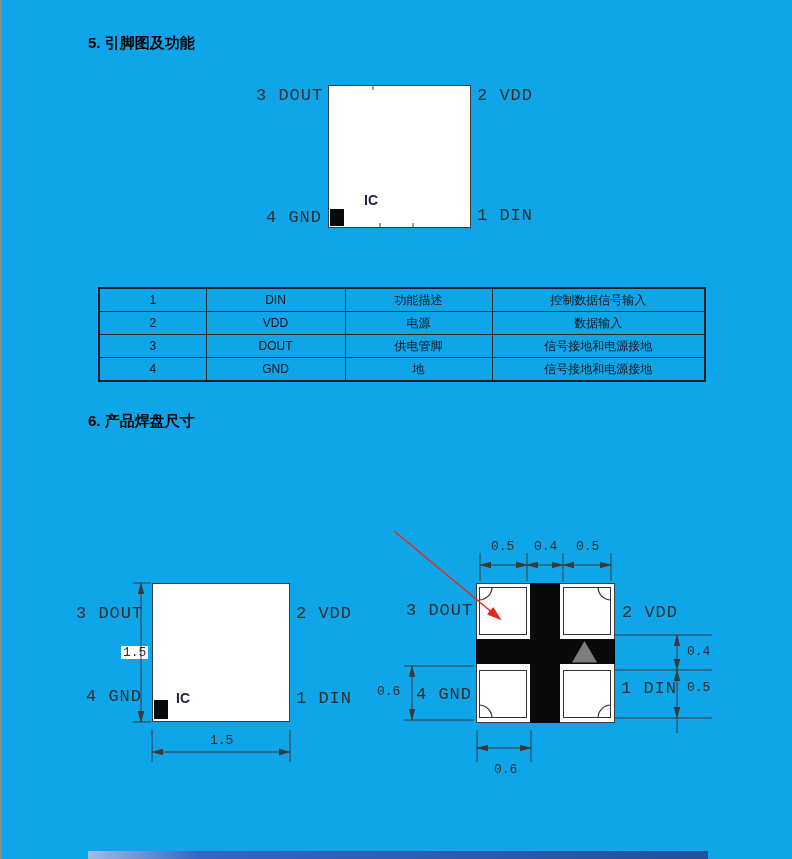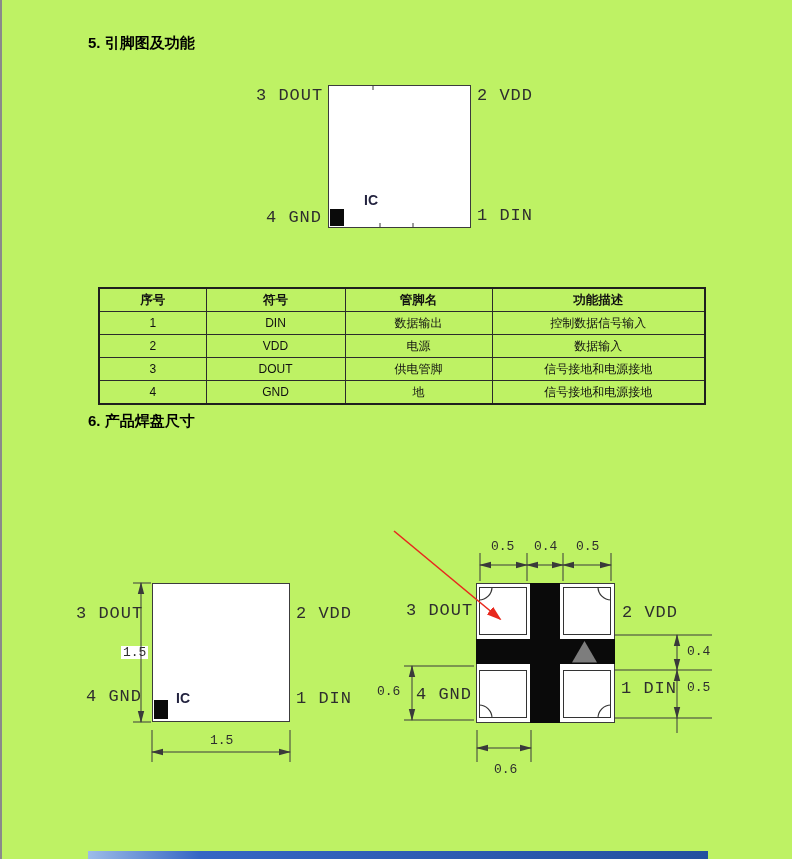--- a/index.html
+++ b/index.html
@@ -1,16 +1,16 @@
 <!DOCTYPE html>
 <html><head>
 <meta charset="utf-8">
 <style>
   html,body{margin:0;padding:0;background:#fff;}
-  .page{position:relative;width:792px;height:859px;background:#bef264;overflow:hidden;
+  .page{position:relative;width:792px;height:859px;background:#0ea5e9;overflow:hidden;
         font-family:"Liberation Sans","DejaVu Sans",sans-serif;}
   .edge-line{position:absolute;left:0;top:0;width:2px;height:859px;background:#8a8a8a;}
   .sec-title{position:absolute;font-size:15px;font-weight:bold;color:#000;line-height:1;}
   .pin-label{position:absolute;font-family:"Liberation Mono","DejaVu Sans Mono",monospace;
              font-size:17px;color:#2e2e2e;letter-spacing:1px;line-height:1;white-space:pre;}
   .dim-label{position:absolute;font-family:"Liberation Mono","DejaVu Sans Mono",monospace;
              font-size:13px;color:#2e2e2e;line-height:1;white-space:pre;}
   .dim-label.onln{background:#fff;padding:0 2px;}
   .ic-label{position:absolute;font-size:14px;font-weight:bold;color:#23233f;line-height:1;}
   .callout{position:absolute;font-family:"Liberation Mono","DejaVu Sans Mono",monospace;
@@ -46,30 +46,24 @@
   <div class="pin-label" style="left:477px;top:207px;">1 DIN</div>
 
   <table class="pin-table">
     <colgroup>
         <col style="width:107px">
         <col style="width:139px">
         <col style="width:147px">
         <col style="width:213px">
       </colgroup>
     <tbody>
-        <tr>
-      <th>序号</th>
-      <th>符号</th>
-      <th>管脚名</th>
-      <th>功能描述</th>
-    </tr>
     <tr>
       <td>1</td>
       <td>DIN</td>
-      <td>数据输出</td>
+      <td>功能描述</td>
       <td>控制数据信号输入</td>
     </tr>
     <tr>
       <td>2</td>
       <td>VDD</td>
       <td>电源</td>
       <td>数据输入</td>
     </tr>
     <tr>
       <td>3</td>

